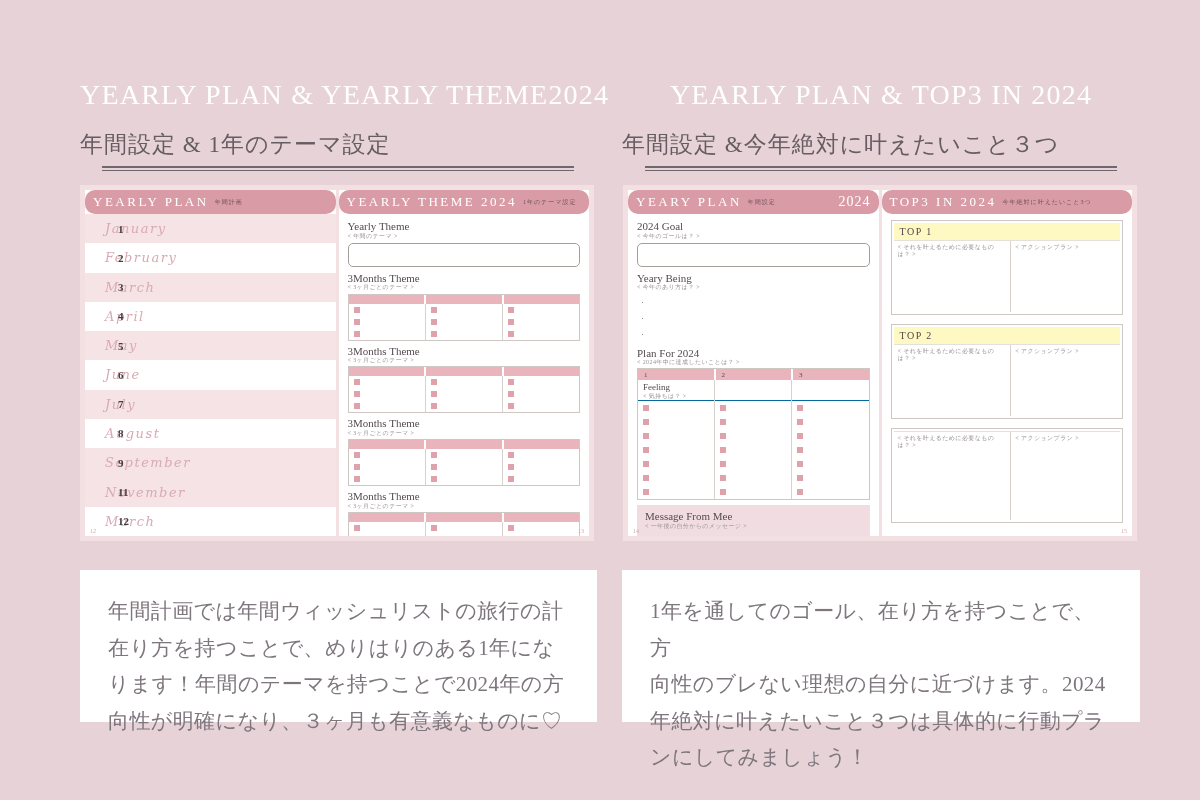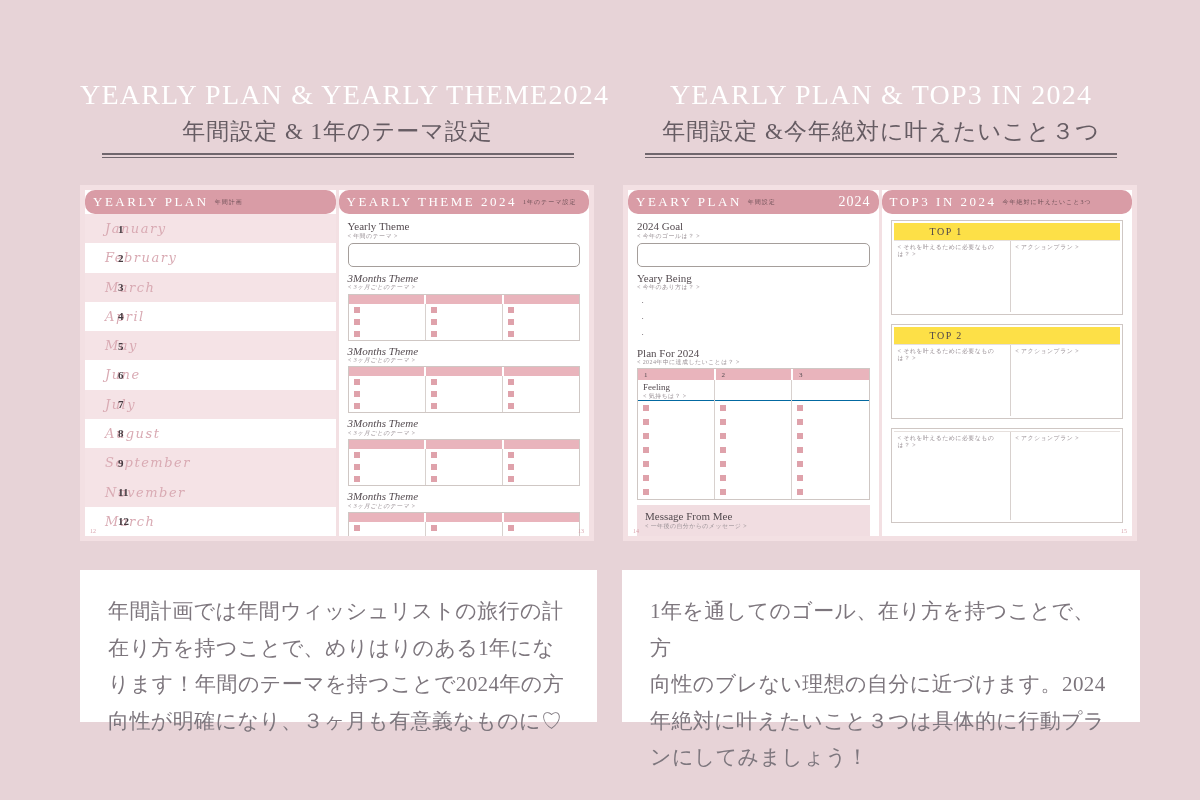--- a/index.html
+++ b/index.html
@@ -10,21 +10,21 @@
   }
   
   .col-head { position:absolute; top:80px; }
   #left-head { left:80px; width:515px; }
   #right-head { left:622px; width:518px; }
   .title {
     color:#ffffff; font-size:28px; letter-spacing:1.2px; text-align:center;
     white-space:nowrap; line-height:1.1; font-family:"Liberation Serif", serif;
   }
   .subtitle {
-    color:#665c63; font-size:23px; text-align:center; margin-top:7px;
+    color:#665c63; font-size:23px; text-align:left; margin-top:20px;
     line-height:1.2; letter-spacing:1px;
   }
   .divider {
     margin:8px auto 0; width:472px; height:2px;
     border-top:2px solid #70666d; border-bottom:1px solid #70666d;
   }
   
   .spread {
     position:absolute; top:185px; width:514px; height:356px;
     background:#f3e0e3; padding:5px; box-sizing:border-box;
@@ -57,21 +57,21 @@
   }
   
   .page-body { flex:1; padding:6px 9px 4px; }
   .blk-label { font-size:11px; color:#544b50; line-height:1.15; }
   .blk-note { font-size:6px; color:#9a9196; line-height:1.2; letter-spacing:0.4px; }
   .theme-input, .goal-box {
     height:22px; border:1px solid #a59e9b; border-radius:5px;
     margin:3px 0 5px; background:#fff;
   }
   
-  .q-sec { margin-bottom:4px;font-style:italic; }
+  .q-sec { margin-bottom:4px; }
   .q-table { border:1px solid #cfc7c4; margin-top:2px; }
   .q-head { display:flex; gap:2px; }
   .q-hcell { flex:1 1 0; height:9px; background:#e9b4bc; }
   .q-body { display:flex; }
   .q-col { flex:1 1 0; border-right:1px solid #d8d1ce; }
   .q-col:last-child { border-right:none; }
   .check-row { height:12px; display:flex; align-items:center; }
   .check-sq { width:6px; height:6px; background:#dfa2ab; margin-left:5px; }
   
   .bullets { margin:3px 0 4px; }
@@ -86,22 +86,22 @@
   .p-col:last-child { border-right:none; }
   .p-feel { height:21px; border-bottom:1px solid #0369a1; padding:2px 0 0 5px;
             box-sizing:border-box; }
   .p-feel .blk-label { font-size:9px; }
   .p-check-row { height:14px; display:flex; align-items:center; }
   .msg-box { background:#f1dde1; margin-top:5px; padding:5px 8px; height:62px;
              box-sizing:border-box; }
   
   .top-sec { border:1px solid #cfc7c4; margin-bottom:9px; height:95px;
              box-sizing:border-box; display:flex; flex-direction:column; padding:2px; }
-  .top-bar { background:#fde047; height:17px; flex:0 0 auto; display:flex;
-             align-items:center; padding-left:36px; font-size:10px;
+  .top-bar { background:#fef9c3; height:17px; flex:0 0 auto; display:flex;
+             align-items:center; padding-left:6px; font-size:10px;
              letter-spacing:1.5px; color:#50464b; }
   .top-body { flex:1; display:flex; border-top:1px solid #e6e0dd; }
   .top-colL { flex:0 0 48%; border-right:1px solid #d8d1ce; padding:3px 4px; }
   .top-colR { flex:1; padding:3px 4px; }
   
   .desc-box {
     position:absolute; top:570px; height:152px; background:#ffffff;
     box-sizing:border-box; padding:23px 28px; font-size:21px; color:#7d767d;
     line-height:1.74; letter-spacing:0.4px; white-space:pre-line;
   }

